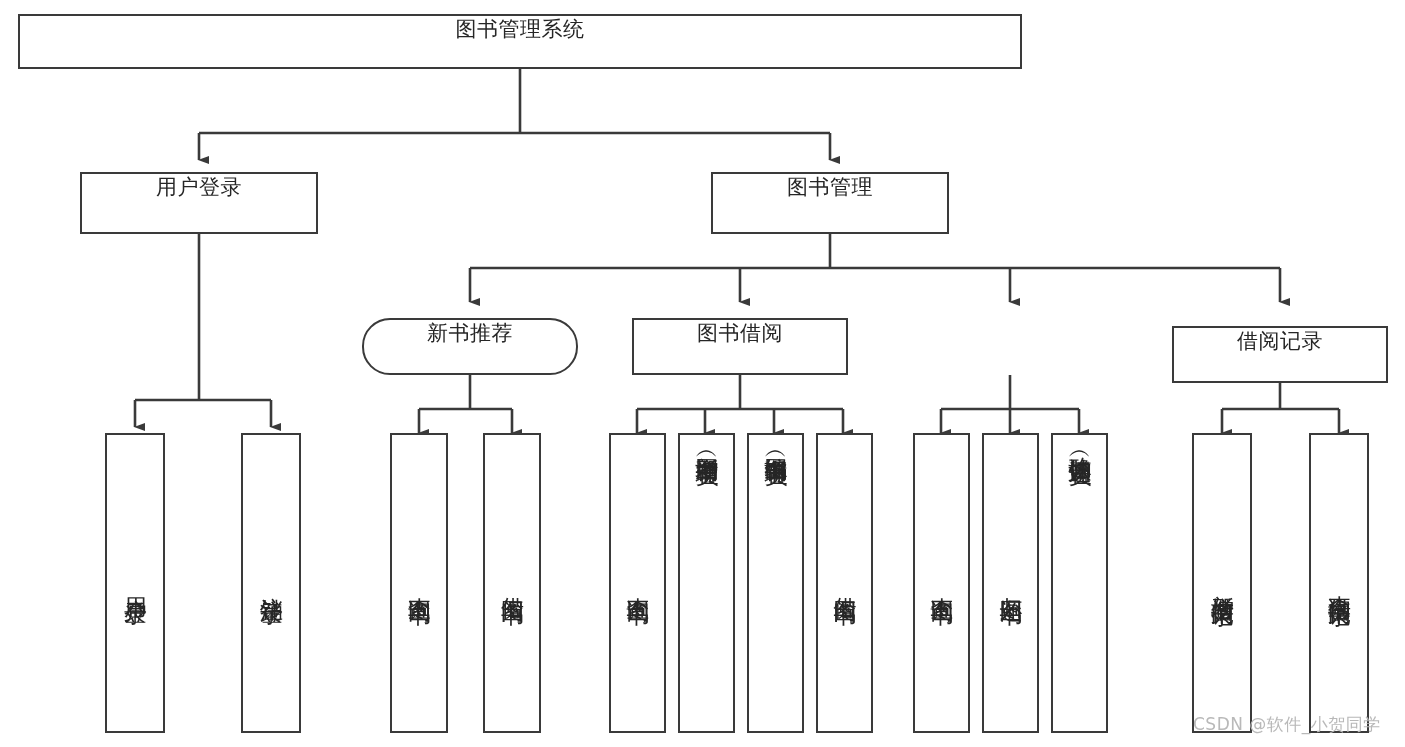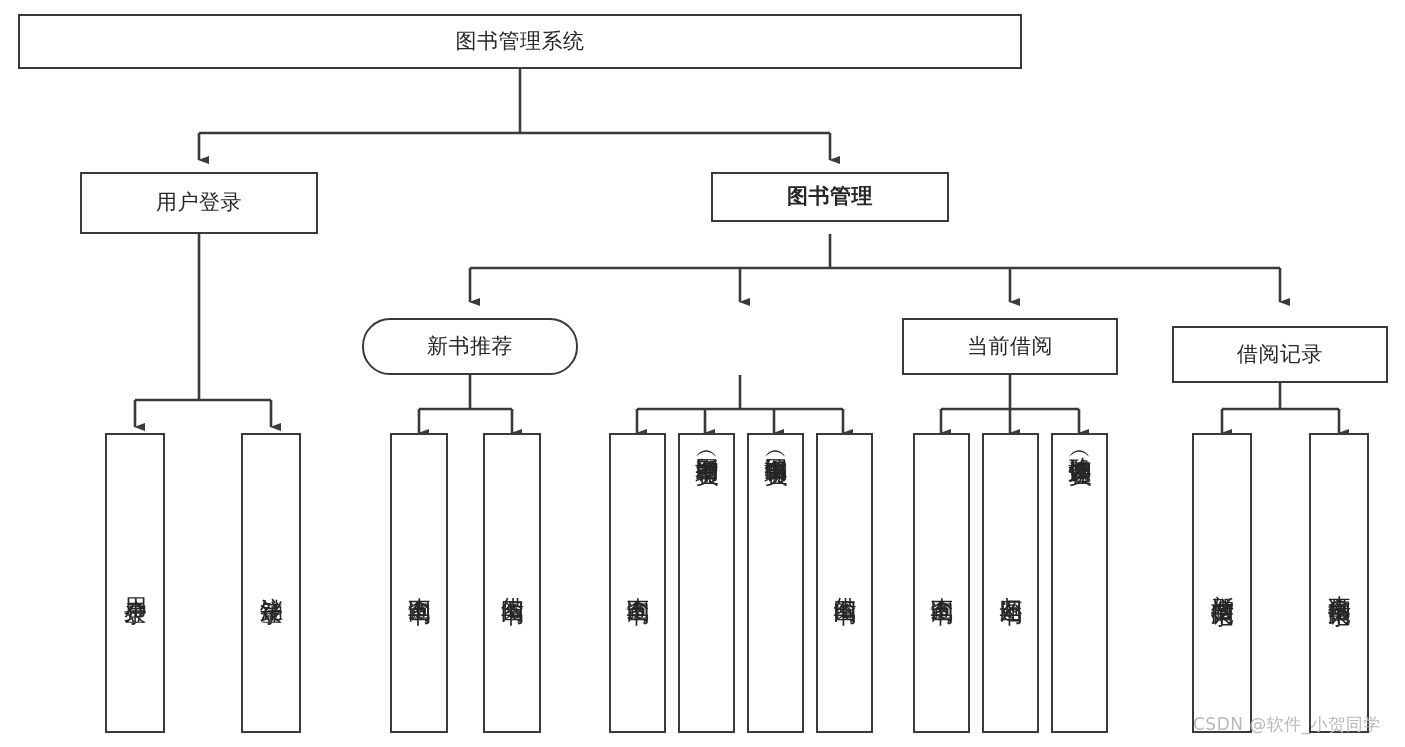--- a/index.html
+++ b/index.html
@@ -26,21 +26,21 @@
     width: 1405px;
     height: 747px;
     pointer-events: none;
   }
   .node {
     position: absolute;
     box-sizing: border-box;
     border: 2px solid #3a3a3a;
     background: #ffffff;
     display: flex;
-    align-items: center;
+    align-items: flex-start;
     justify-content: center;
     text-align: center;
   }
   .node .label {
     display: block;
     line-height: 1.32;
     letter-spacing: 0.5px;
     color: #262626;
   }
   
@@ -134,32 +134,32 @@
   </svg>
 
   <div class="node h" style="left:18px; top:14px; width:1004px; height:55px;">
     <span class="label">图书管理系统</span>
   </div>
 
   <div class="node h" style="left:80px; top:172px; width:238px; height:62px;">
     <span class="label">用户登录</span>
   </div>
 
-  <div class="node h" style="left:711px; top:172px; width:238px; height:50px;font-weight:bold;">
+  <div class="node h" style="left:711px; top:172px; width:238px; height:62px;">
     <span class="label">图书管理</span>
   </div>
 
   <div class="node h" style="left:362px; top:318px; width:216px; height:57px;border-radius:28px;">
     <span class="label">新书推荐</span>
   </div>
 
-
-  <div class="node h" style="left:902px; top:318px; width:216px; height:57px;">
-    <span class="label">当前借阅</span>
-  </div>
+  <div class="node h" style="left:632px; top:318px; width:216px; height:57px;">
+    <span class="label">图书借阅</span>
+  </div>
+
 
   <div class="node h" style="left:1172px; top:318px; width:216px; height:57px;margin-top:8px;">
     <span class="label">借阅记录</span>
   </div>
 
   <div class="node v" style="left:105px; top:433px; width:60px; height:300px;">
     <span class="label">用户登录</span>
   </div>
 
   <div class="node v" style="left:241px; top:433px; width:60px; height:300px;">

